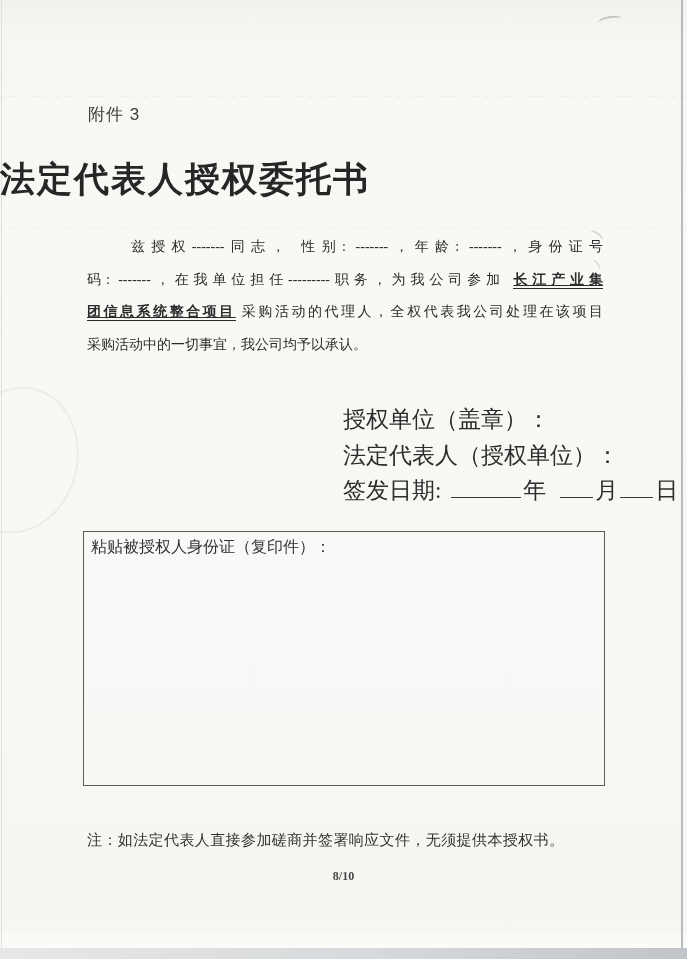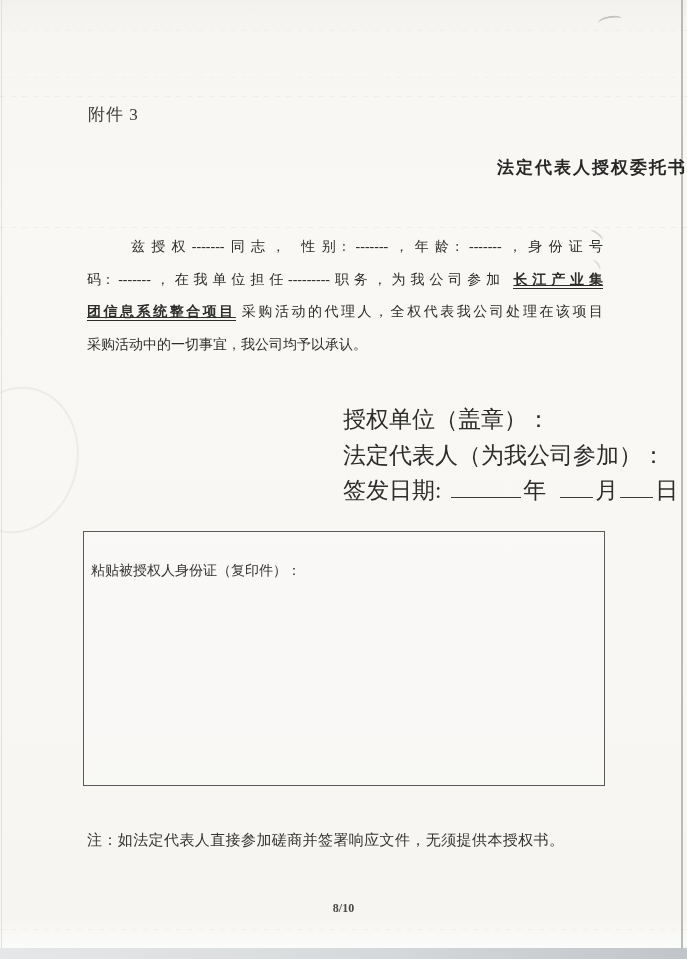--- a/index.html
+++ b/index.html
@@ -20,40 +20,40 @@
   .edge-left{position:absolute;left:1px;top:0;width:1px;height:959px;background:#dcdbd8;opacity:.8}
   .bottom-band{position:absolute;left:0;top:948px;width:100%;height:11px;
     background:linear-gradient(90deg,#e6e7e8 0%,#d6d9db 55%,#c1c5c9 100%);}
   .stamp-arc{position:absolute;left:-44px;top:386px;width:118px;height:144px;border-radius:50%;
     border:2px solid rgba(90,90,90,.07);transform:rotate(14deg)}
   .pen-mark{position:absolute;background:none;}
   .pm1{left:598px;top:16px;width:24px;height:8px;border-top:2px solid rgba(90,90,90,.32);border-radius:60%;transform:rotate(-10deg)}
   .pm2{left:588px;top:232px;width:16px;height:6px;border-top:2px solid rgba(90,90,90,.22);border-radius:60%;transform:rotate(38deg)}
   .pm3{left:590px;top:262px;width:12px;height:5px;border-top:2px solid rgba(90,90,90,.16);border-radius:60%;transform:rotate(55deg)}
   
-  .attachment{position:absolute;left:88px;top:103px;font-family:Liberation Serif, serif;
+  .attachment{position:absolute;left:88px;top:103px;font-family:Liberation Sans, sans-serif;
     font-size:17px;color:#3d3d3d;letter-spacing:1px;}
-  .title{position:absolute;left:0;top:156px;width:100%;text-align:right;
-    font-size:17px;font-weight:bold;letter-spacing:2px;color:#262626;}
+  .title{position:absolute;left:0;top:156px;width:100%;text-align:left;
+    font-size:35px;font-weight:bold;letter-spacing:2px;color:#262626;}
   .para{position:absolute;left:87px;top:231px;width:516px;font-size:14px;line-height:32.5px;color:#2c2c2c;}
   .jline{text-align:justify;text-align-last:justify;}
   .indent{text-indent:44px;}
   .project{font-weight:bold;border-bottom:1.5px solid #2c2c2c;padding-bottom:1px;text-decoration:underline;}
   .sig{position:absolute;left:343px;top:402px;font-size:23px;line-height:35.5px;color:#2c2c2c;}
   .blank{display:inline-block;border-bottom:1.2px solid #3a3a3a;height:14px;vertical-align:baseline;}
   .b-year{width:70px;margin:0 2px 0 4px;}
   .b-md{width:33px;margin:0 2px;}
   .gap{display:inline-block;width:12px;}
   .idbox{position:absolute;left:83px;top:531px;width:520px;height:253px;
     border:1.5px solid #595a5c;background:rgba(255,255,255,.22);}
-  .idbox-label{position:absolute;left:7px;top:5px;font-size:14px;color:#333;margin-top:25px;}
+  .idbox-label{position:absolute;left:7px;top:5px;font-size:16px;color:#333;}
   .note{position:absolute;left:87px;top:831px;font-size:15px;letter-spacing:.4px;
     font-family:Liberation Sans, sans-serif;color:#333;}
   .pagenum{position:absolute;left:0;top:869px;width:100%;text-align:center;
-    font-size:12px;font-weight:bold;color:#474747;margin-top:32px;}
+    font-size:12px;font-weight:bold;color:#474747;}
 </style>
 </head>
 <body>
 
 <div class="page">
 
   <div class="hline hl1"></div>
   <div class="hline hl2"></div>
   <div class="hline hl3"></div>
   <div class="hline hl4"></div>
@@ -71,21 +71,21 @@
 
   <div class="para">
     <div class="jline indent">兹授权-------同志， 性别: -------，年龄: -------，身份证号</div>
     <div class="jline"><span>码: -------，在我单位担任---------职务，为我公司参加 </span><span class="project">长江产业集</span></div>
     <div class="jline"><span class="project">团信息系统整合项目</span><span> 采购活动的代理人，全权代表我公司处理在该项目</span></div>
     <div>采购活动中的一切事宜，我公司均予以承认。</div>
   </div>
 
   <div class="sig">
     <div>授权单位（盖章）：</div>
-    <div>法定代表人（为我公司参加）：</div>
+    <div>法定代表人（授权单位）：</div>
     <div><span>签发日期: </span><span class="blank b-year"></span><span>年</span><span class="gap"></span><span class="blank b-md"></span><span>月</span><span class="blank b-md"></span><span>日</span></div>
   </div>
 
   <div class="idbox">
     <div class="idbox-label">粘贴被授权人身份证（复印件）：</div>
   </div>
 
   <div class="note">注：如法定代表人直接参加磋商并签署响应文件，无须提供本授权书。</div>
   <div class="pagenum">8/10</div>
 

